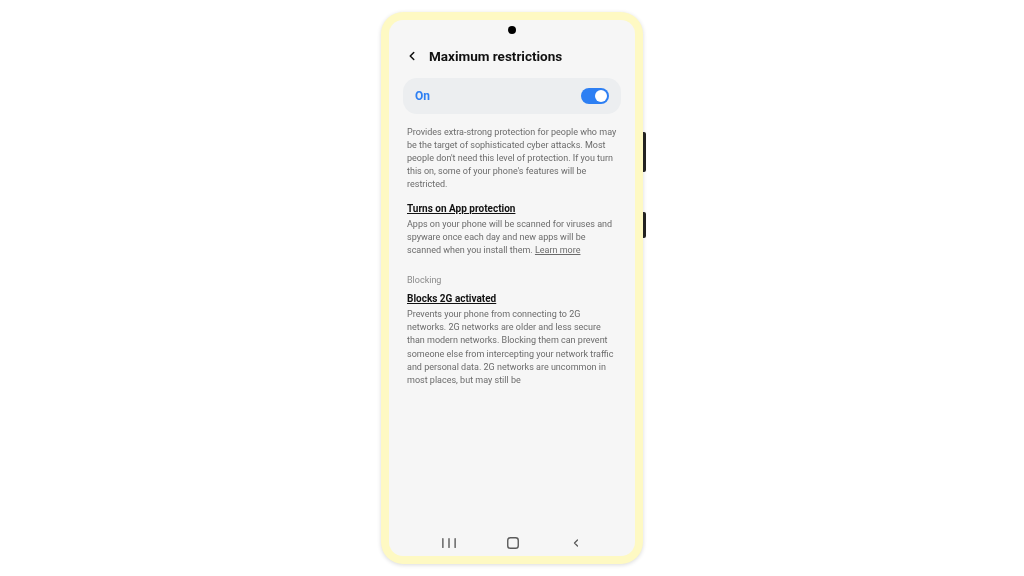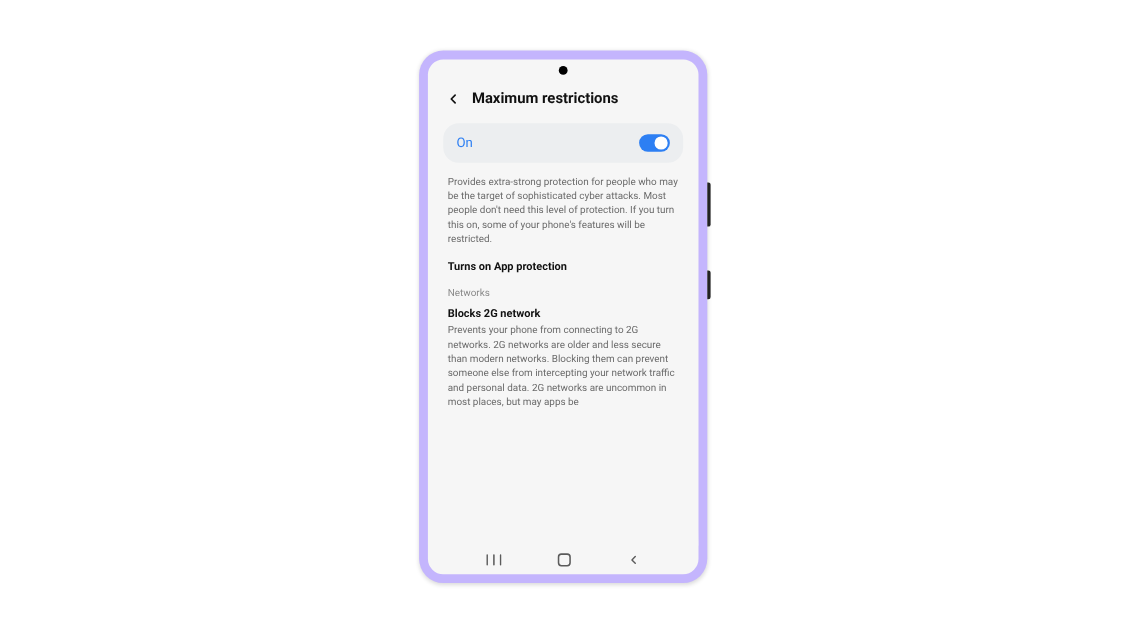--- a/index.html
+++ b/index.html
@@ -7,22 +7,22 @@
       width: 1024px;
       height: 576px;
       background: #ffffff;
       display: flex;
       align-items: center;
       justify-content: center;
       font-family: -apple-system, BlinkMacSystemFont, "Segoe UI", Roboto, sans-serif;
     }
     .phone-frame {
       width: 262px;
-      height: 484px;
-      background: #c4b5fd;
+      height: 552px;
+      background: #fef9c3;
       border-radius: 22px;
       padding: 8px;
       position: relative;
       box-shadow: 0 1px 4px rgba(0,0,0,0.15);
     }
     .side-button-r1 {
       position: absolute;
       right: -3px;
       top: 120px;
       width: 3px;
@@ -88,21 +88,21 @@
     .toggle-card {
       background: #eceef0;
       border-radius: 14px;
       padding: 10px 12px;
       display: flex;
       align-items: center;
       justify-content: space-between;
     }
     .toggle-label {
       font-size: 12px;
-      font-weight: 400;
+      font-weight: 700;
       color: #2d7ff3;
     }
     .switch {
       width: 28px;
       height: 16px;
       background: #2d7ff3;
       border-radius: 10px;
       position: relative;
     }
     .switch-thumb {
@@ -123,20 +123,21 @@
     .section-label {
       font-size: 9px;
       color: #8a8a8a;
       padding: 10px 4px 6px 4px;
     }
     .item-title {
       font-size: 10px;
       font-weight: 700;
       color: #111;
       padding: 2px 4px 4px 4px;
+      text-decoration: underline;
     }
     .item-body {
       font-size: 9px;
       line-height: 1.45;
       color: #6b6b6b;
       padding: 0 4px 8px 4px;
     }
     .learn-link {
       text-decoration: underline;
       color: #6b6b6b;
@@ -178,26 +179,31 @@
         <span class="toggle-label">On</span>
         <span class="switch">
           <span class="switch-thumb"></span>
         </span>
       </div>
 
       <p class="intro">Provides extra-strong protection for people who may be the target of sophisticated cyber attacks. Most people don't need this level of protection. If you turn this on, some of your phone's features will be restricted.</p>
 
 
       <div class="item-title">Turns on App protection</div>
-
-
-      <div class="section-label">Networks</div>
-
-      <div class="item-title">Blocks 2G network</div>
-      <p class="item-body">Prevents your phone from connecting to 2G networks. 2G networks are older and less secure than modern networks. Blocking them can prevent someone else from intercepting your network traffic and personal data. 2G networks are uncommon in most places, but may apps be</p>
+      <p class="item-body">
+        <span>Apps on your phone will be scanned for viruses and spyware once each day and new apps will be scanned when you install them.</span>
+        <span> </span>
+        <span class="learn-link">Learn more</span>
+      </p>
+
+
+      <div class="section-label">Blocking</div>
+
+      <div class="item-title">Blocks 2G activated</div>
+      <p class="item-body">Prevents your phone from connecting to 2G networks. 2G networks are older and less secure than modern networks. Blocking them can prevent someone else from intercepting your network traffic and personal data. 2G networks are uncommon in most places, but may still be</p>
 
     </div>
 
     <div class="mask-bottom"></div>
 
     <div class="nav-bar">
       <span class="nav-btn">
         <svg width="14" height="12" viewBox="0 0 16 12">
             <line x1="1" y1="1" x2="1" y2="11" stroke="#5b5b5b" stroke-width="1.6" stroke-linecap="round"></line>
             <line x1="8" y1="1" x2="8" y2="11" stroke="#5b5b5b" stroke-width="1.6" stroke-linecap="round"></line>

